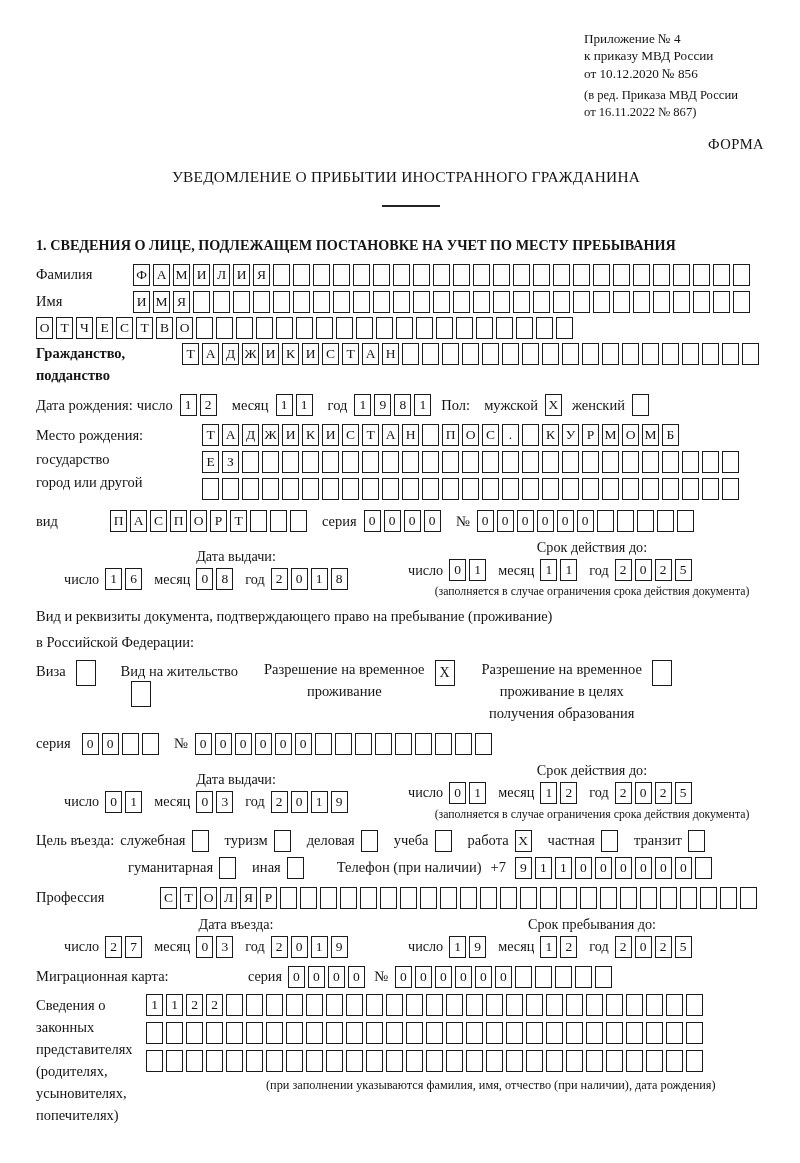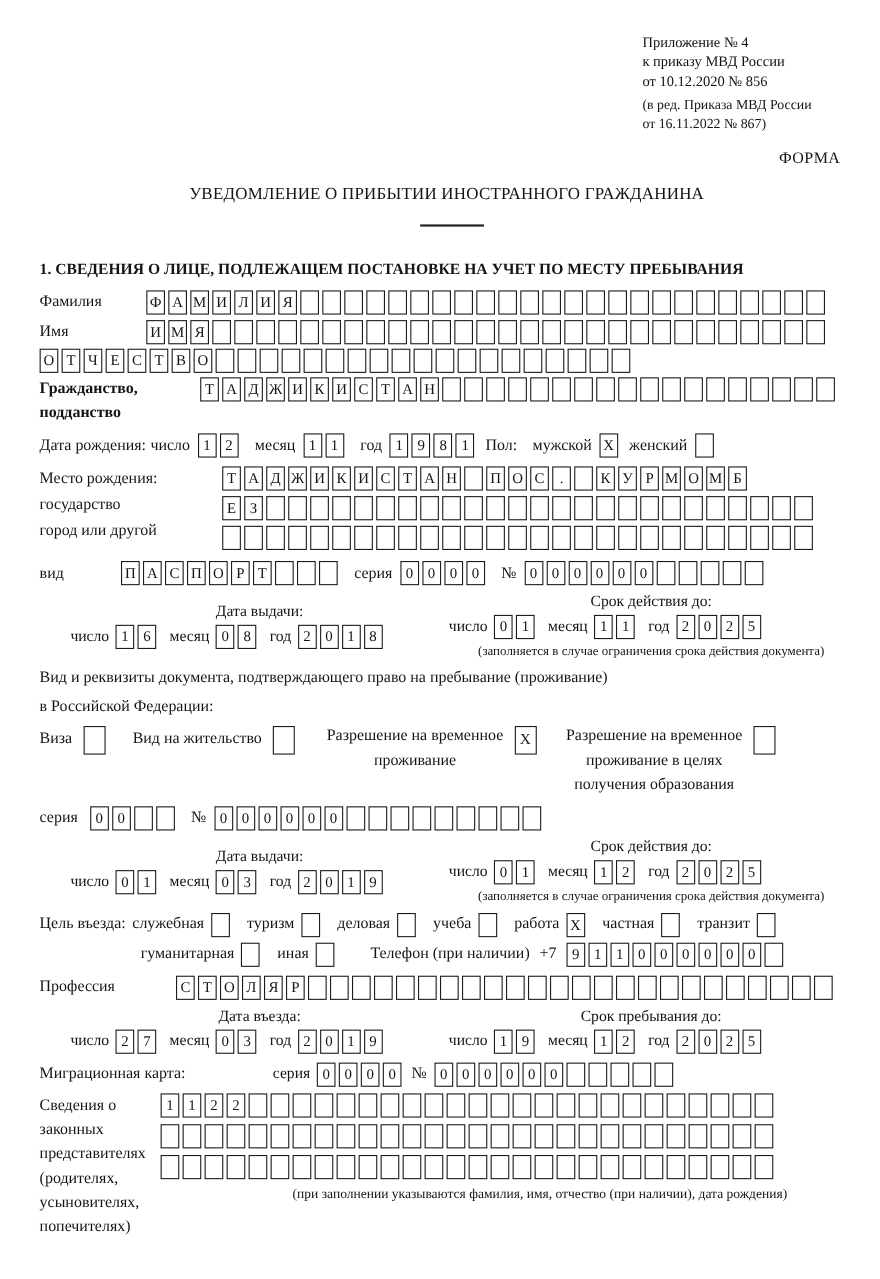--- a/index.html
+++ b/index.html
@@ -44,21 +44,21 @@
   .dpl+.cells{margin-right:0;}
   .dparts .dpl:not(:first-child){margin-left:9px;}
   .dnote{font-size:11.8px;margin-top:3px;text-align:center;}
 
   .ptext{font-size:14.5px;margin-top:9px;}
   .vrow{display:flex;align-items:flex-start;margin-top:8px;}
   .opt{display:flex;align-items:flex-start;flex:none;}
   .optlbl{font-size:14.5px;margin-top:4px;}
   .optml{font-size:14.5px;text-align:center;line-height:1.5;}
   .opt .cells{margin-left:10px;margin-top:1px;}
-  .ml22{margin-left:22px;}.ml26{margin-left:26px;}.ml24{margin-left:24px;}
+  .ml22{margin-left:22px;flex-direction:column;}.ml26{margin-left:26px;}.ml24{margin-left:24px;}
 
   .poptl{font-size:14.5px;margin:0 6px 0 0;flex:none;}
   .pgap{margin-left:13px;}
   .ind92{padding-left:92px;}
   .phl{font-size:14.5px;margin-left:30px;flex:none;}
   .pp{font-size:14.5px;margin:0 9px;flex:none;}
 
   .reps{display:flex;align-items:flex-start;margin-top:6px;}
   .reps-l{width:110px;font-size:14.5px;line-height:1.52;flex:none;}
   .reps-r .cells{display:flex;margin-bottom:6px;}

